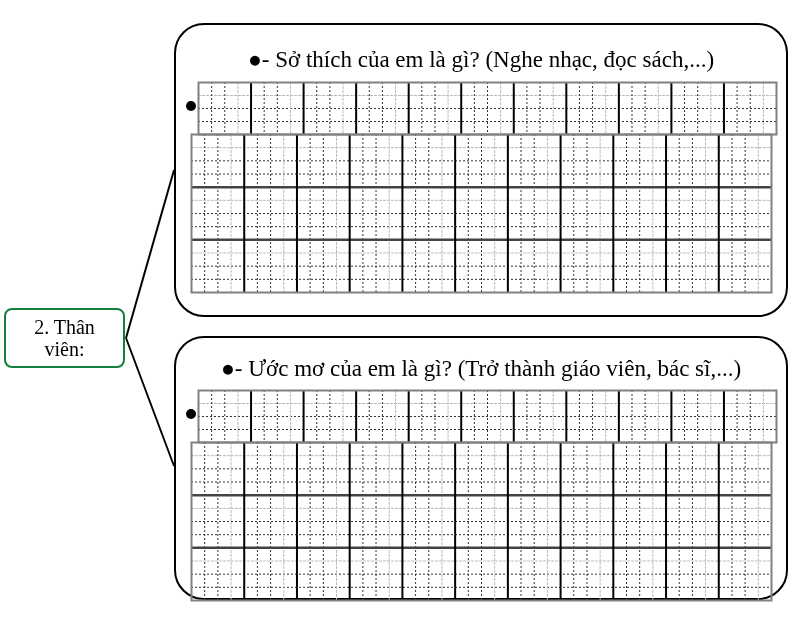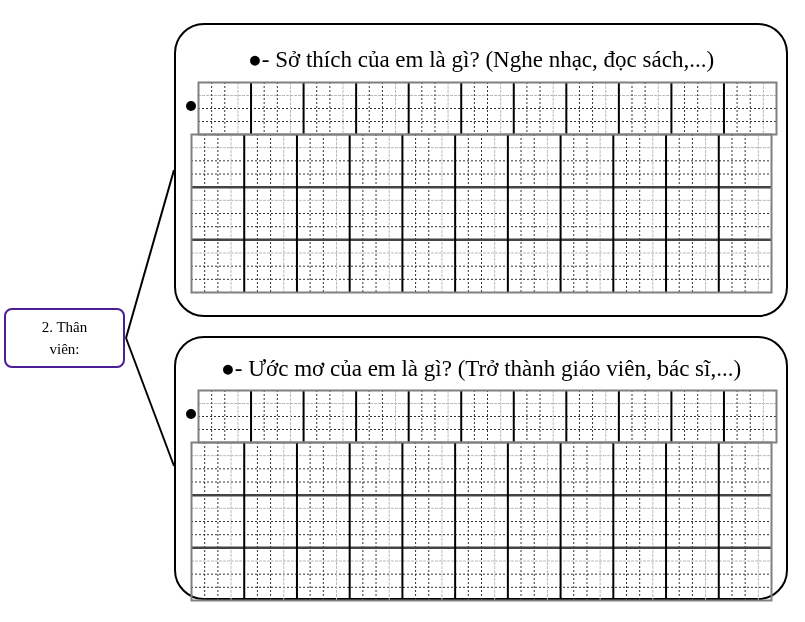--- a/index.html
+++ b/index.html
@@ -1,21 +1,21 @@
 <!DOCTYPE html>
 <html><head>
 <meta charset="utf-8">
 <style>
   html, body { margin:0; padding:0; background:#ffffff; }
   body { width:805px; height:622px; position:relative; overflow:hidden;
          font-family:"Liberation Serif", "DejaVu Serif", serif; color:#000; }
   .label-box { position:absolute; left:4px; top:308px; width:121px; height:60px;
-    border:2px solid #4c1d95; border-radius:8px; box-sizing:border-box;
+    border:2px solid #15803d; border-radius:8px; box-sizing:border-box;
     display:flex; align-items:center; justify-content:center; text-align:center;
-    font-size:15px; line-height:22px; }
+    font-size:20px; line-height:22px; }
   .card { position:absolute; left:174px; width:614px; border:2.5px solid #000;
     border-radius:30px; box-sizing:border-box; background:#fff; }
   .card-1 { top:23px; height:294px; }
   .card-2 { top:336px; height:264px; }
   .prompt { position:absolute; left:0; right:0; text-align:center; font-size:23px; white-space:nowrap; }
   .bullet-dot { position:absolute; width:10px; height:10px; border-radius:50%; background:#000; }
   svg.grid { position:absolute; overflow:visible; }
   svg.connectors { position:absolute; left:0; top:0; }
 </style>
 </head>

